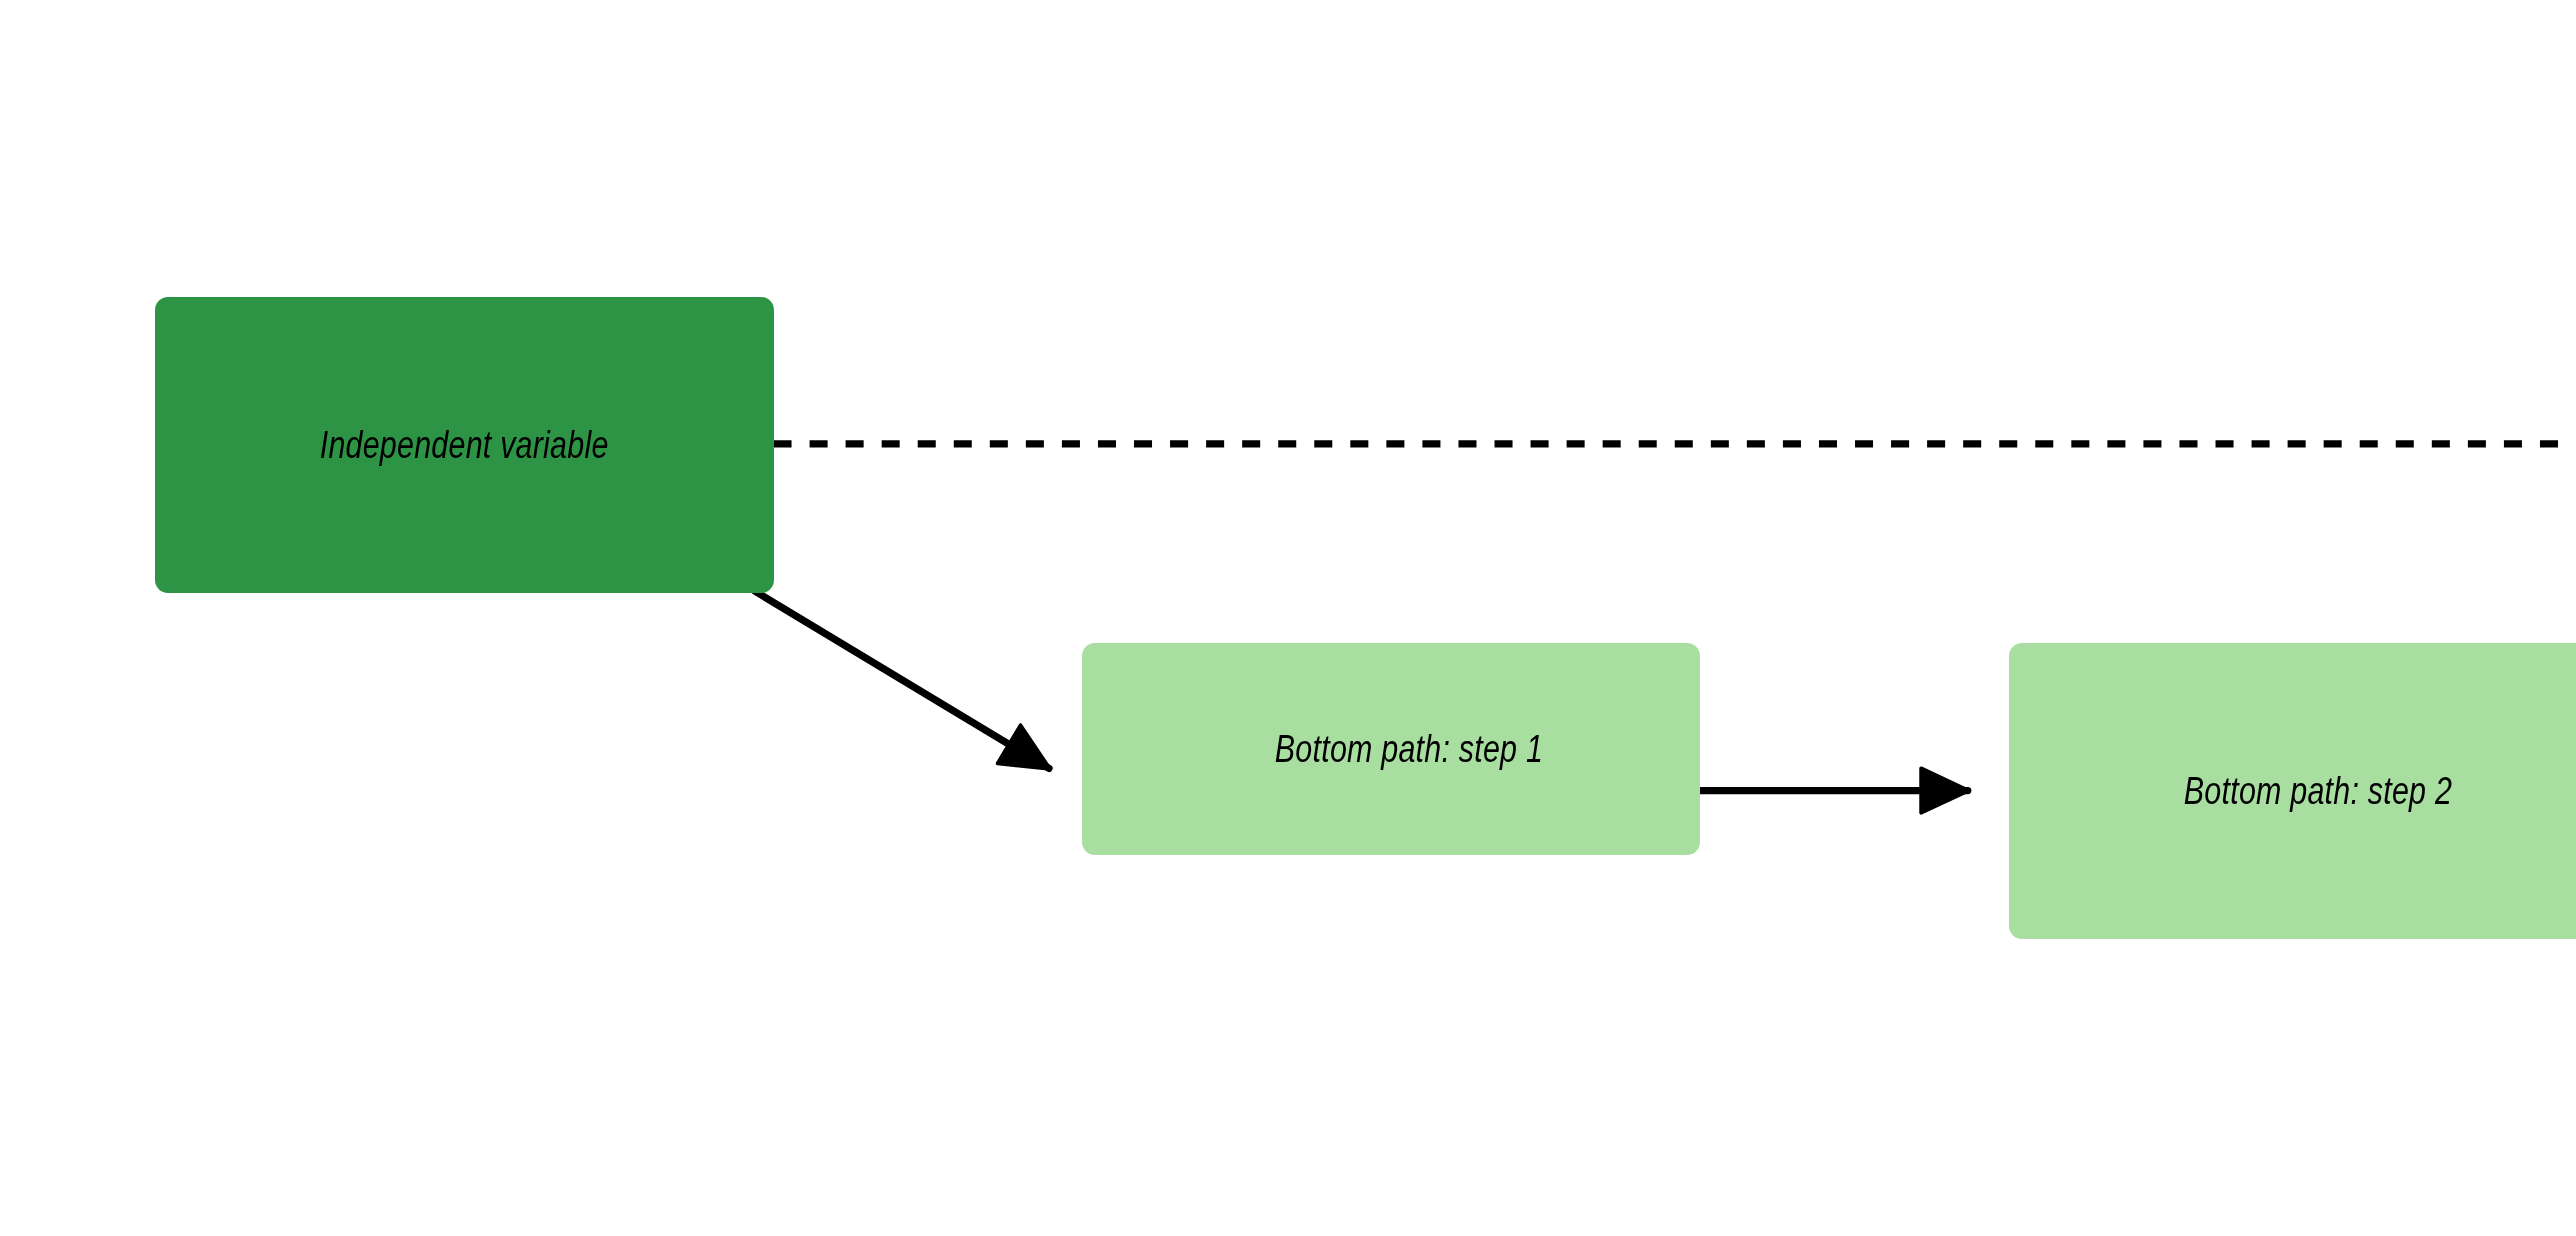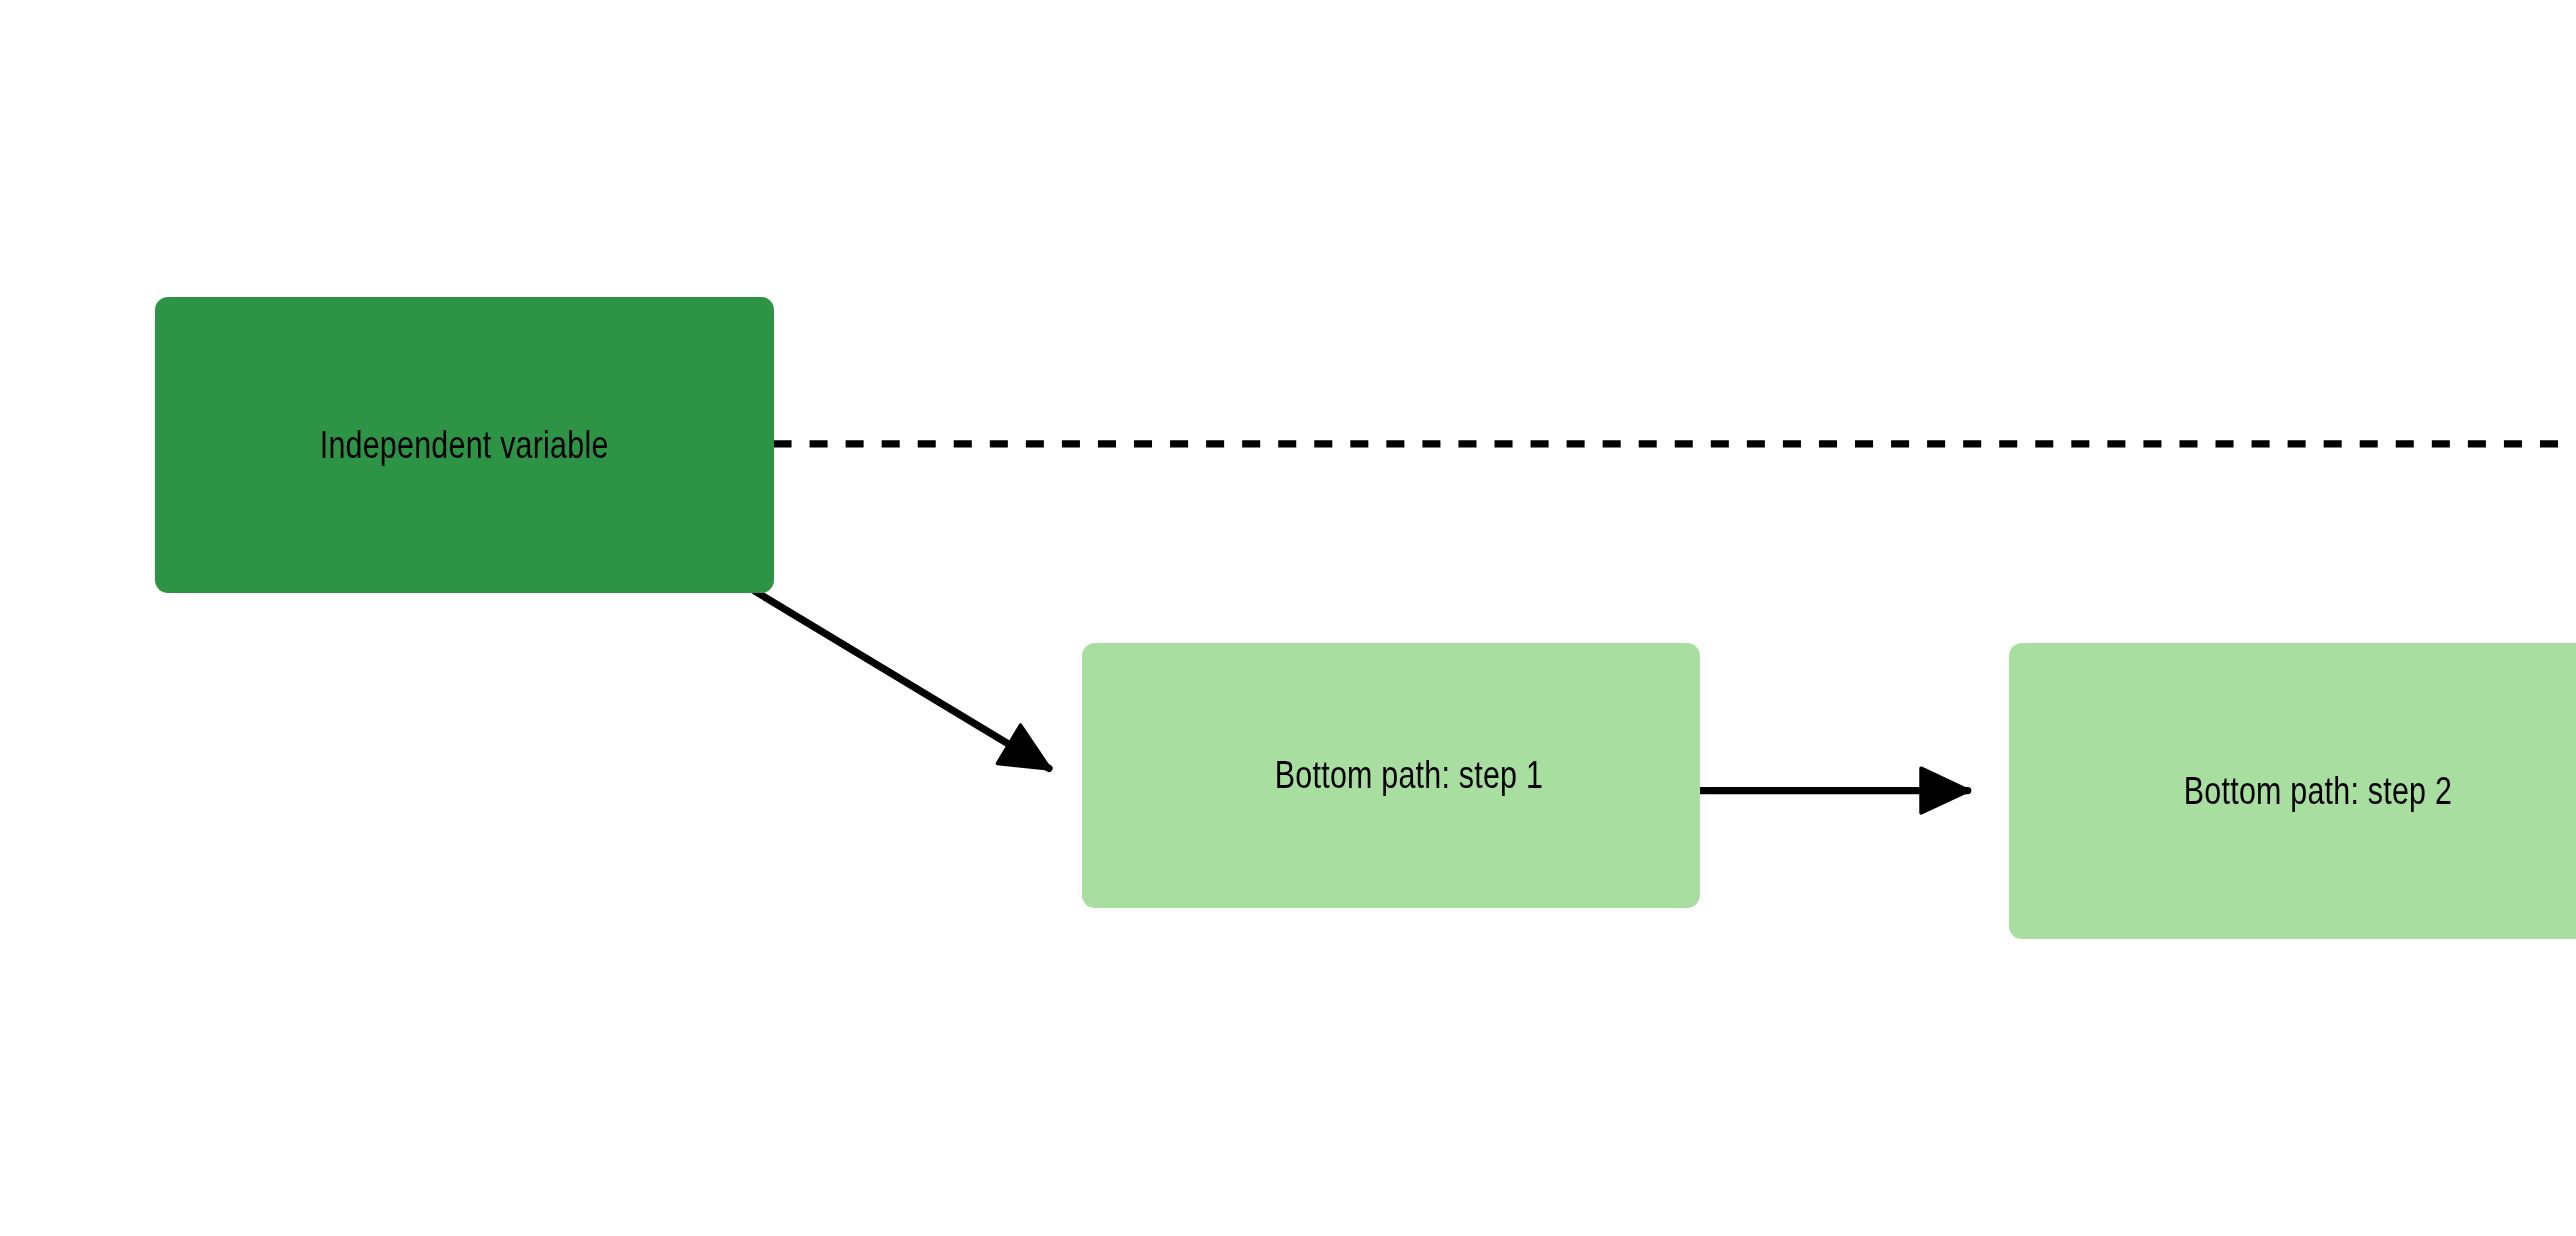--- a/index.html
+++ b/index.html
@@ -25,37 +25,38 @@
     pointer-events: none;
   }
   .node {
     position: absolute;
     box-sizing: border-box;
     border-radius: 13px;
     display: flex;
     align-items: center;
     justify-content: center;
     text-align: center;
+    font-style: italic;
   }
   .node-label {
     font-size: 39px;
     line-height: 1.1;
     color: #000000;
     font-stretch: condensed;
     transform: scaleX(0.78);
     transform-origin: center center;
     white-space: nowrap;
     letter-spacing: 0.3px;
   }
   
   #node-independent {
     left: 155px;  top: 297px;  width: 619px; height: 296px;
   }
   #node-step1 {
-    left: 1082px; top: 643px; width: 618px; height: 265px; padding-left: 36px;
+    left: 1082px; top: 643px; width: 618px; height: 212px; padding-left: 36px;
   }
   #node-step2 {
     left: 2009px; top: 643px; width: 618px; height: 296px;
   }
 </style>
 </head>
 <body>
 
 <div id="canvas">
 

